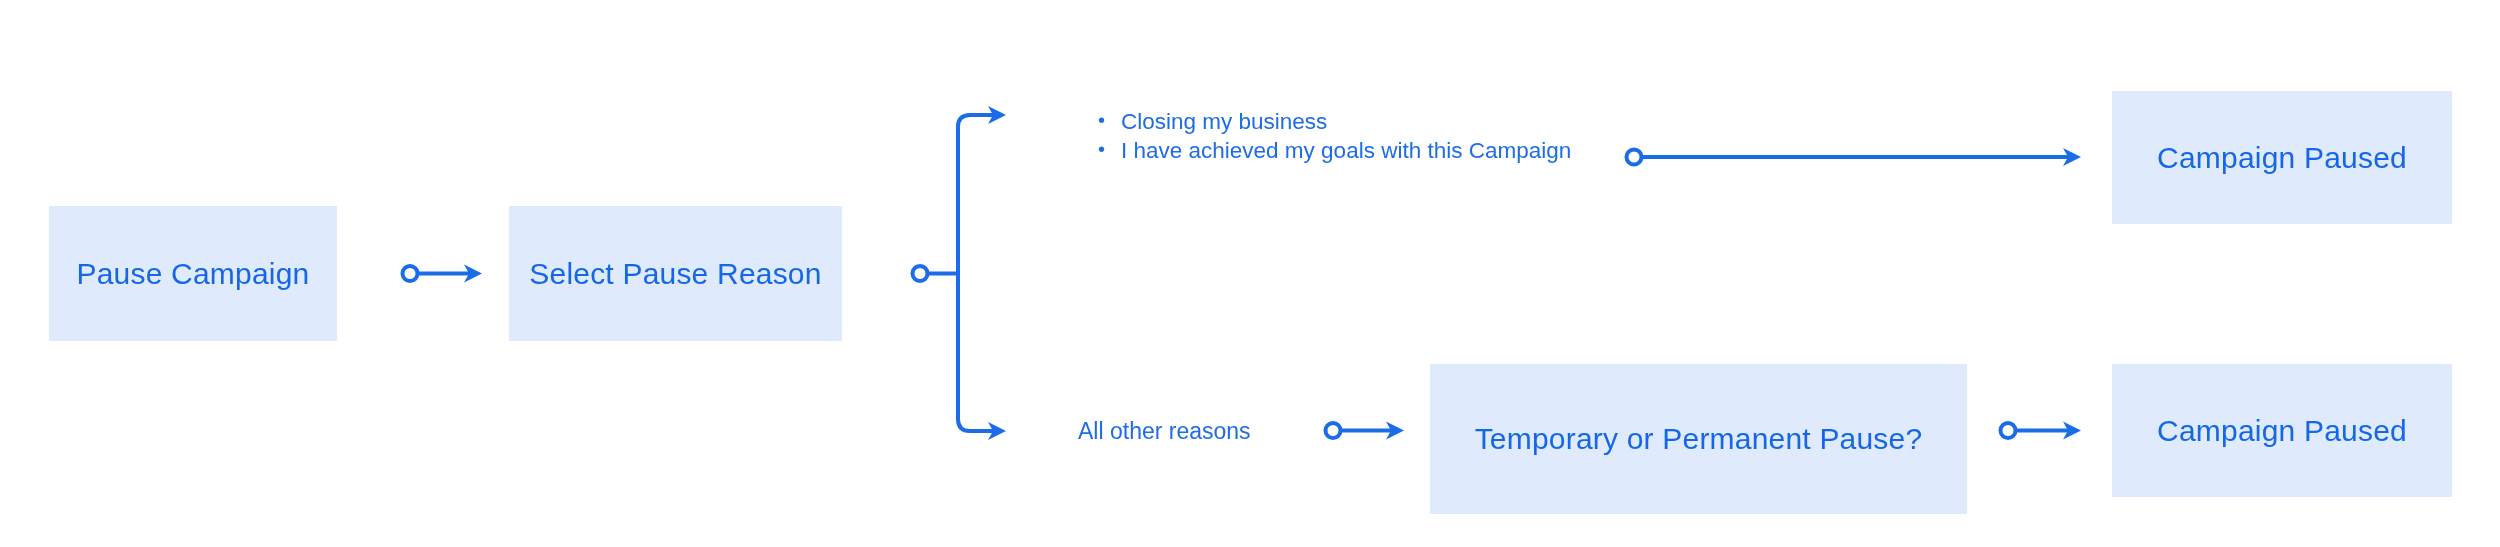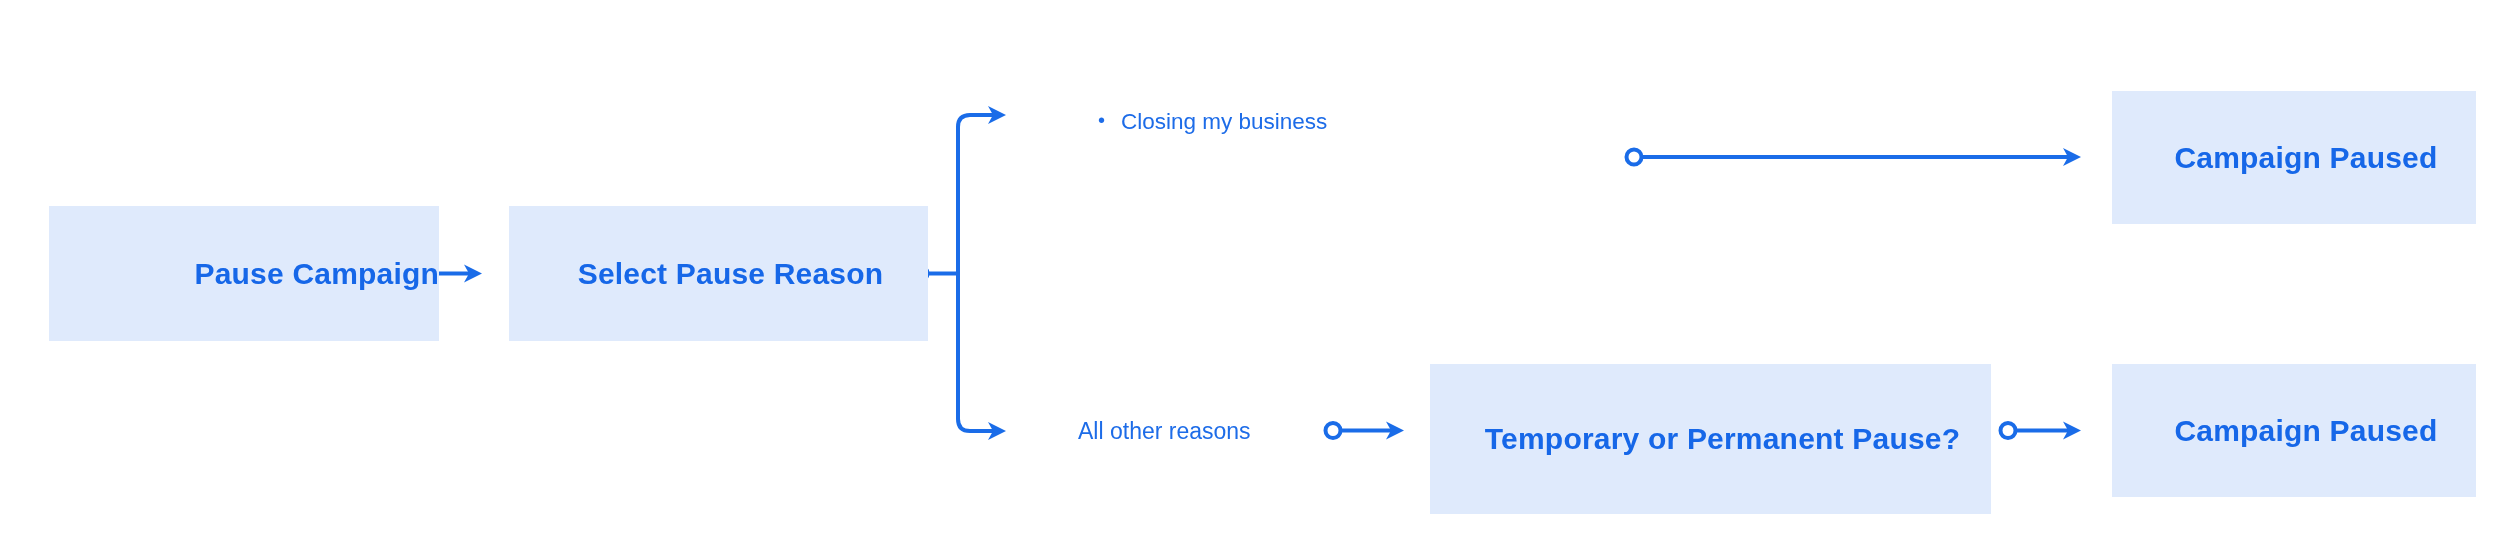--- a/index.html
+++ b/index.html
@@ -10,26 +10,25 @@
   }
   html,body{margin:0;padding:0;background:#ffffff;}
   body{width:2500px;height:547px;font-family:"Liberation Sans",sans-serif;}
   .flowchart{position:relative;width:2500px;height:547px;background:#ffffff;overflow:hidden;}
 
   .node{
     position:absolute;
     background:var(--node-fill);
     display:flex;align-items:center;justify-content:center;
     color:var(--node-text);
-    font-weight:bold;font-size:30px;letter-spacing:0.2px;
+    font-weight:normal;font-size:30px;letter-spacing:0.2px;
     text-align:center;
-    padding-left:24px;
   }
-  #node-pause-campaign{left:49px;top:206px;width:366px;height:135px;justify-content:flex-end;}
-  #node-select-pause-reason{left:509px;top:206px;width:395px;height:135px;}
+  #node-pause-campaign{left:49px;top:206px;width:288px;height:135px;}
+  #node-select-pause-reason{left:509px;top:206px;width:333px;height:135px;}
   #node-campaign-paused-top{left:2112px;top:91px;width:340px;height:133px;}
   #node-temporary-permanent{left:1430px;top:364px;width:537px;height:150px;}
   #node-campaign-paused-bottom{left:2112px;top:364px;width:340px;height:133px;}
 
   .reasons-list{
     position:absolute;left:1085px;top:99px;margin:8px;padding:0;list-style:none;
     color:var(--list-text);font-size:22.5px;line-height:29px;
   }
   .reasons-list li{position:relative;padding-left:28px;white-space:nowrap;}
   .reasons-list li::before{
@@ -103,17 +102,18 @@
   <div class="node" id="node-temporary-permanent">
     <span>Temporary or Permanent Pause?</span>
   </div>
 
   <div class="node" id="node-campaign-paused-bottom">
     <span>Campaign Paused</span>
   </div>
 
   <ul class="reasons-list">
     <li>Closing my business</li>
+    <li>I have achieved my goals with this Campaign</li>
   </ul>
 
   <div class="branch-label">All other reasons</div>
 
 </div>
 
 </body></html>

